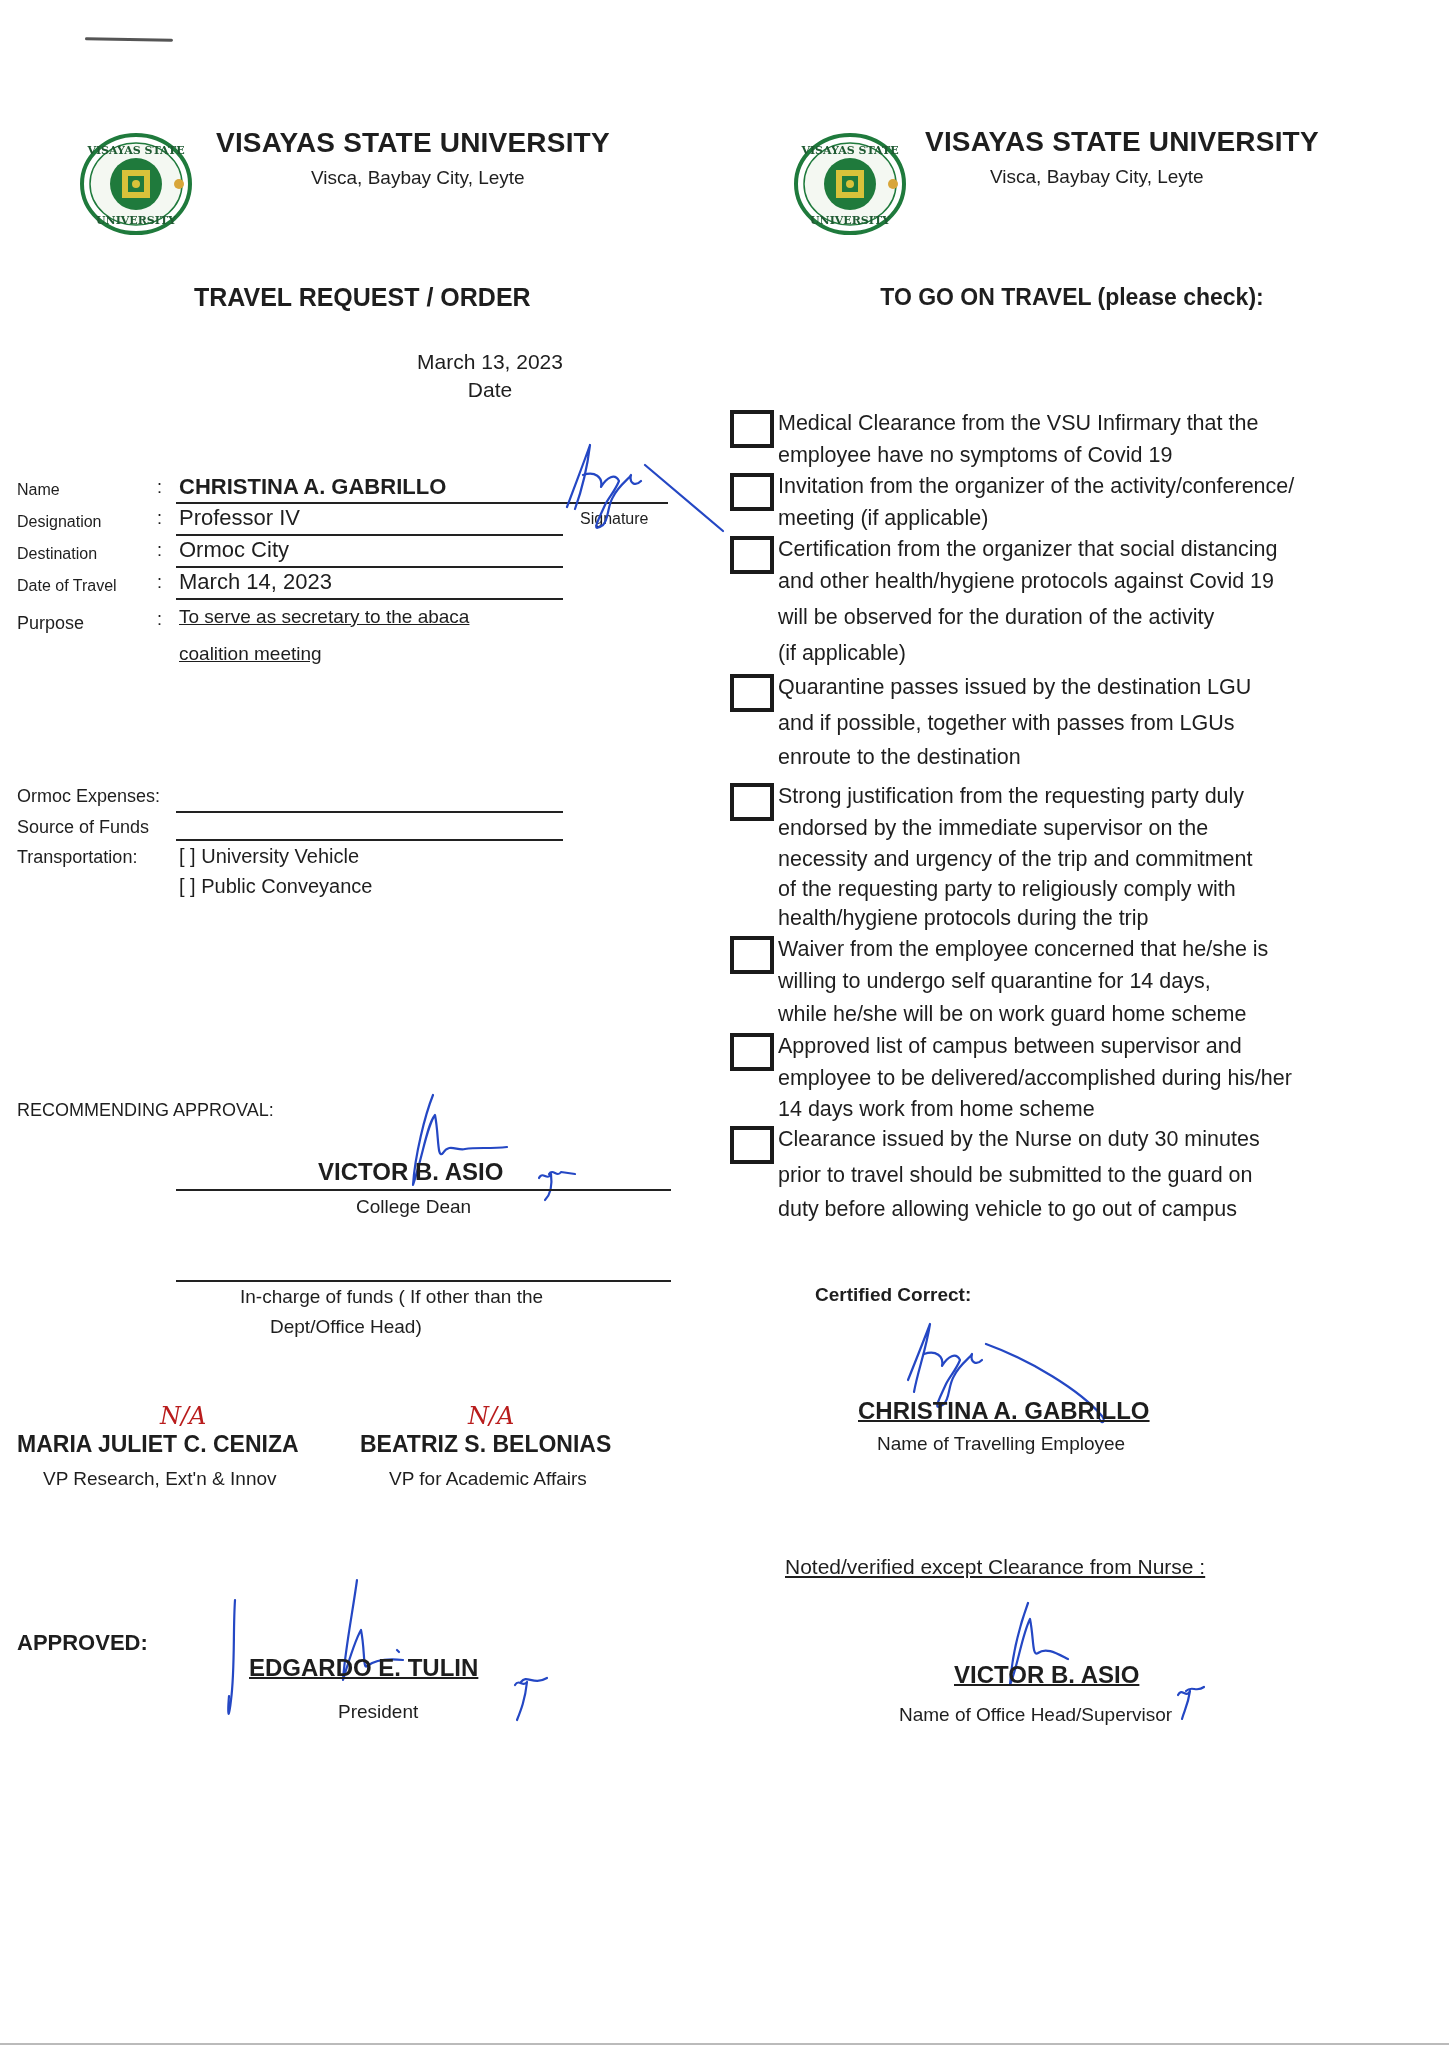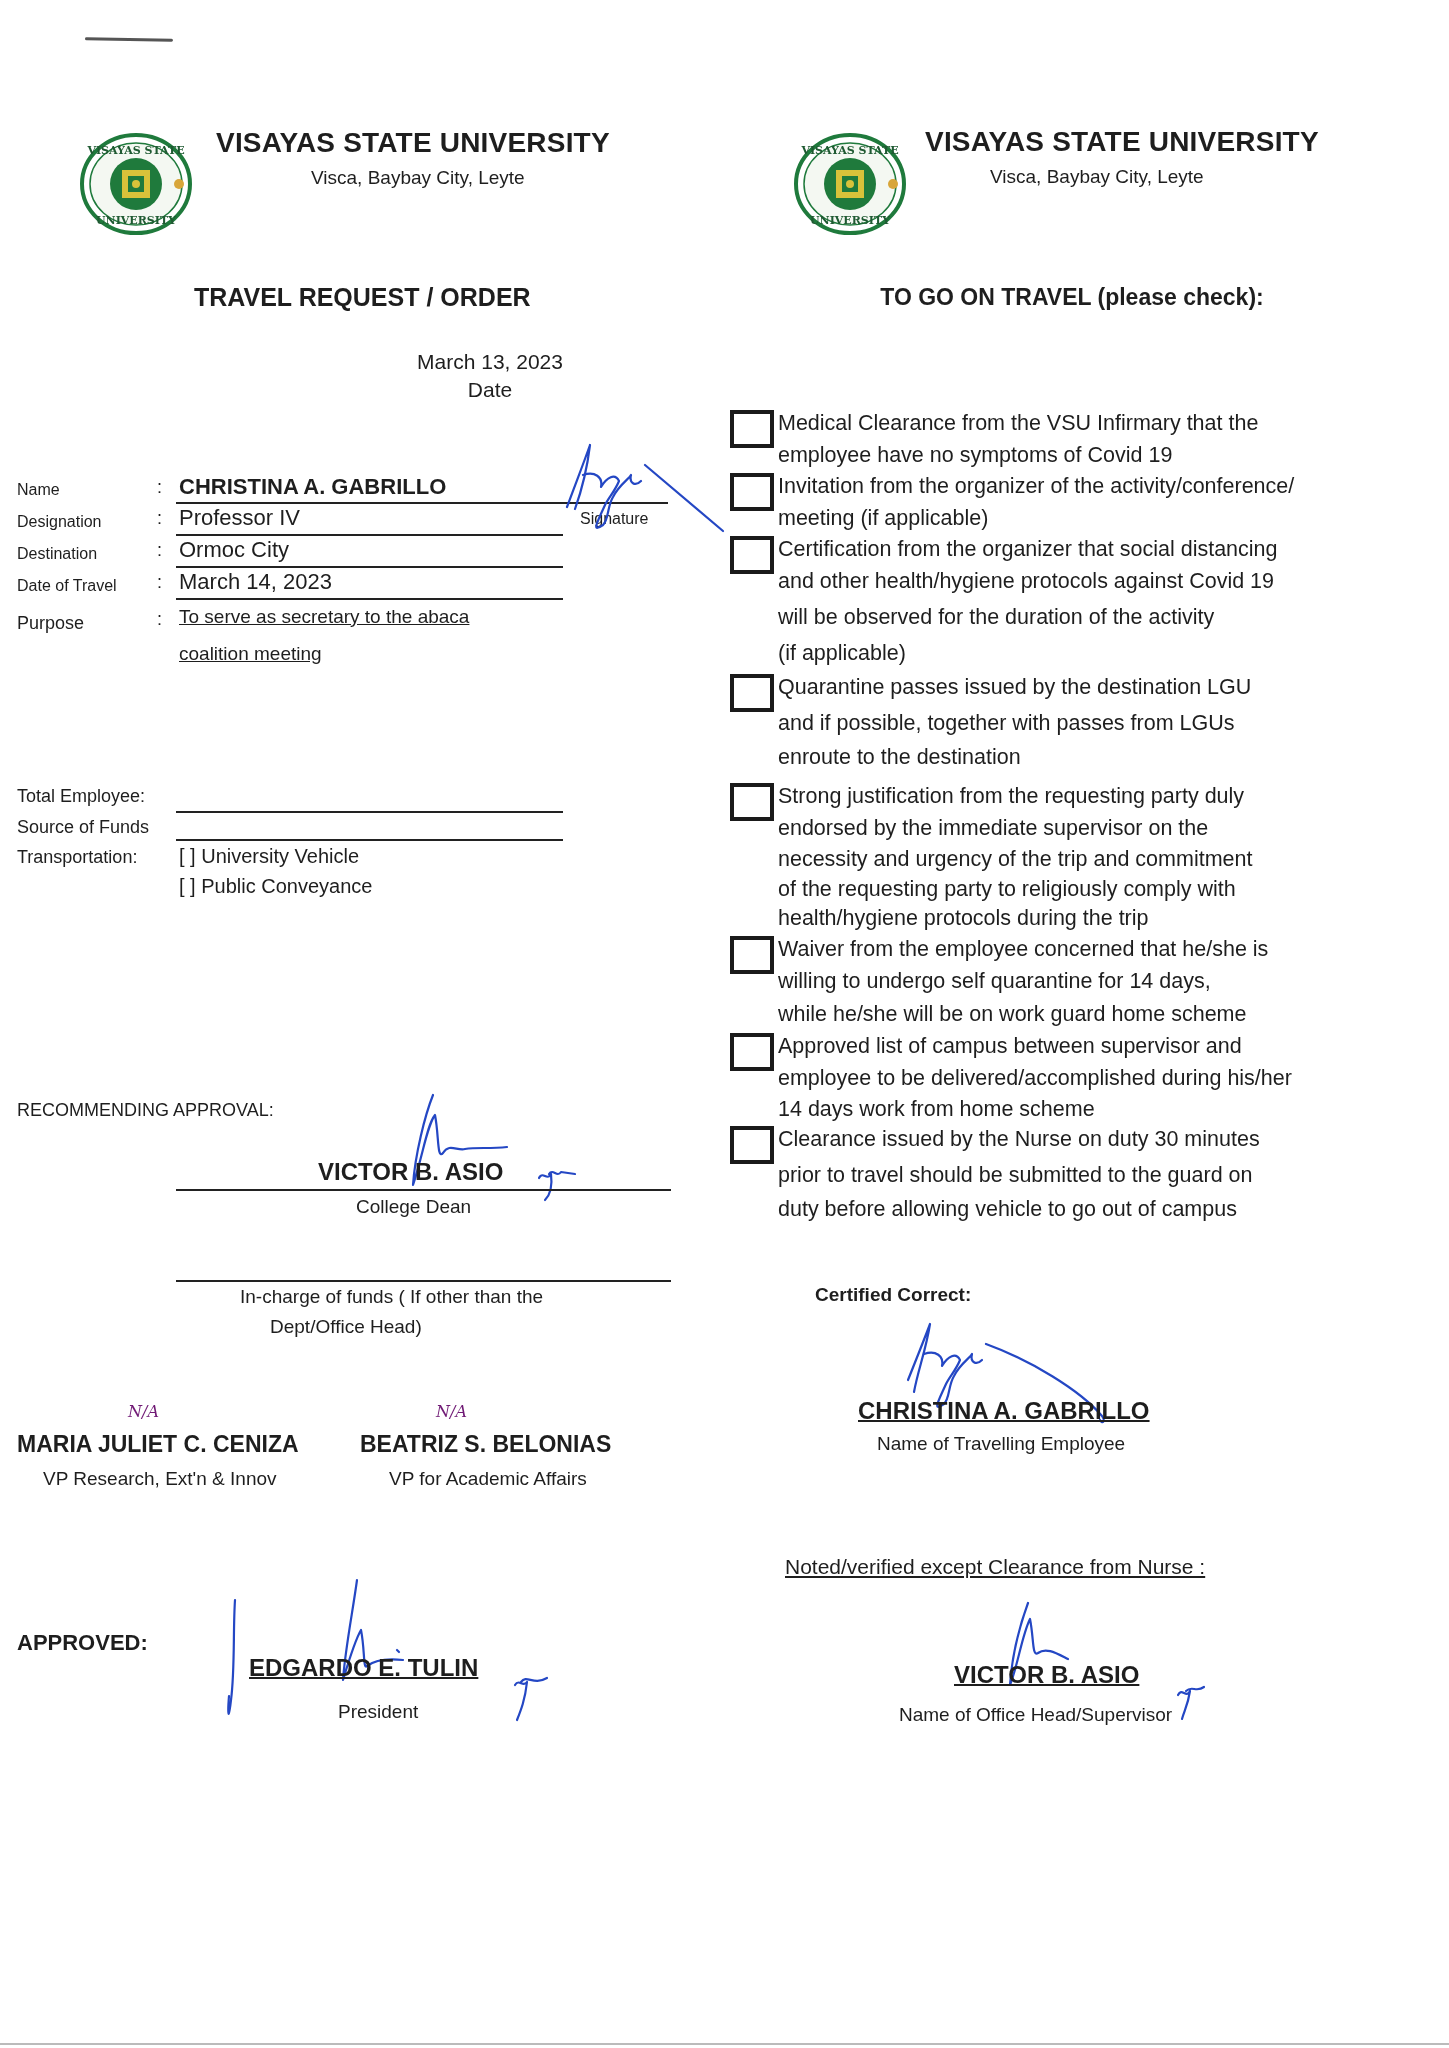--- a/index.html
+++ b/index.html
@@ -31,21 +31,21 @@
 
   .fund-label { font-size: 18px; white-space: nowrap; }
   .transport-opt { font-size: 20px; white-space: nowrap; }
 
   .rec-label { font-size: 18px; white-space: nowrap; }
   .sign-name { font-weight: bold; font-size: 24px; white-space: nowrap; }
   .sign-role { font-size: 19px; white-space: nowrap; text-align: center; }
   .sign-line { height: 2px; background: #222; }
   .approved { font-weight: bold; font-size: 22px; }
 
-  .na-mark { color: #701a75; font-size: 16px; font-style: italic; font-family: "DejaVu Serif", serif; }
+  .na-mark { color: #b91c1c; font-size: 24px; font-style: italic; font-family: "DejaVu Serif", serif; margin-left: 32px; }
 
   
   .cb { width: 44px; height: 38px; border: 4px solid #1a1a1a; box-sizing: border-box; background: #fff; cursor: pointer; }
   .cl-text { font-size: 21.5px; line-height: 31px; white-space: nowrap; }
 
   .cert-label { font-weight: bold; font-size: 19px; }
   .noted { font-size: 21px; text-decoration: underline; white-space: nowrap; }
   .u-name { text-decoration: underline; text-decoration-thickness: 2px; }
 
   svg.sig { position: absolute; overflow: visible; pointer-events: none; }
@@ -120,21 +120,21 @@
 <div class="abs f-colon" style="left:157px;top:609px;">:</div>
 <div class="abs purpose" style="left:179px;top:606px;">To serve as secretary to the abaca</div>
 <div class="abs purpose" style="left:179px;top:643px;">coalition meeting</div>
 
 <svg class="sig" style="left:545px;top:435px;" width="200" height="110">
   <path d="M22 72 C30 50 38 30 45 10 C42 35 35 60 30 74"></path>
   <path d="M38 40 C50 36 58 42 56 52 C62 42 70 38 74 46 C70 56 64 62 60 70 C52 88 46 98 58 90 C64 84 62 72 68 62 C74 50 84 44 86 40 C84 48 90 52 96 46"></path>
   <path d="M100 30 L178 96"></path>
 </svg>
 
-<div class="abs fund-label" style="left:17px;top:786px;">Total Employee:</div>
+<div class="abs fund-label" style="left:17px;top:786px;">Ormoc Expenses:</div>
 <div class="abs f-line" style="left:176px;top:811px;width:387px;"></div>
 
 <div class="abs fund-label" style="left:17px;top:817px;">Source of Funds</div>
 <div class="abs f-line" style="left:176px;top:839px;width:387px;"></div>
 
 <div class="abs fund-label" style="left:17px;top:847px;">Transportation:</div>
 <div class="abs transport-opt" style="left:179px;top:845px;">[ ] University Vehicle</div>
 <div class="abs transport-opt" style="left:179px;top:875px;">[ ] Public Conveyance</div>
 
 <div class="abs rec-label" style="left:17px;top:1100px;">RECOMMENDING APPROVAL:</div>

